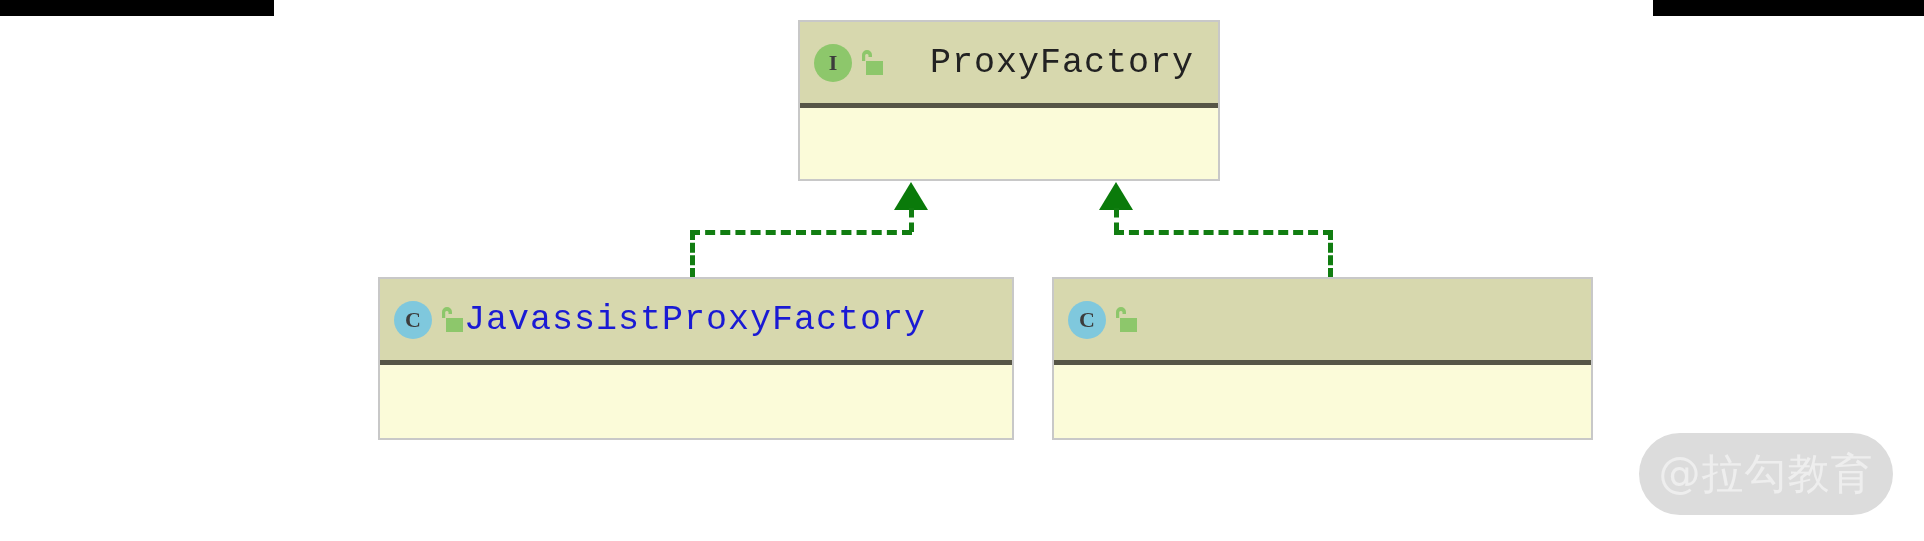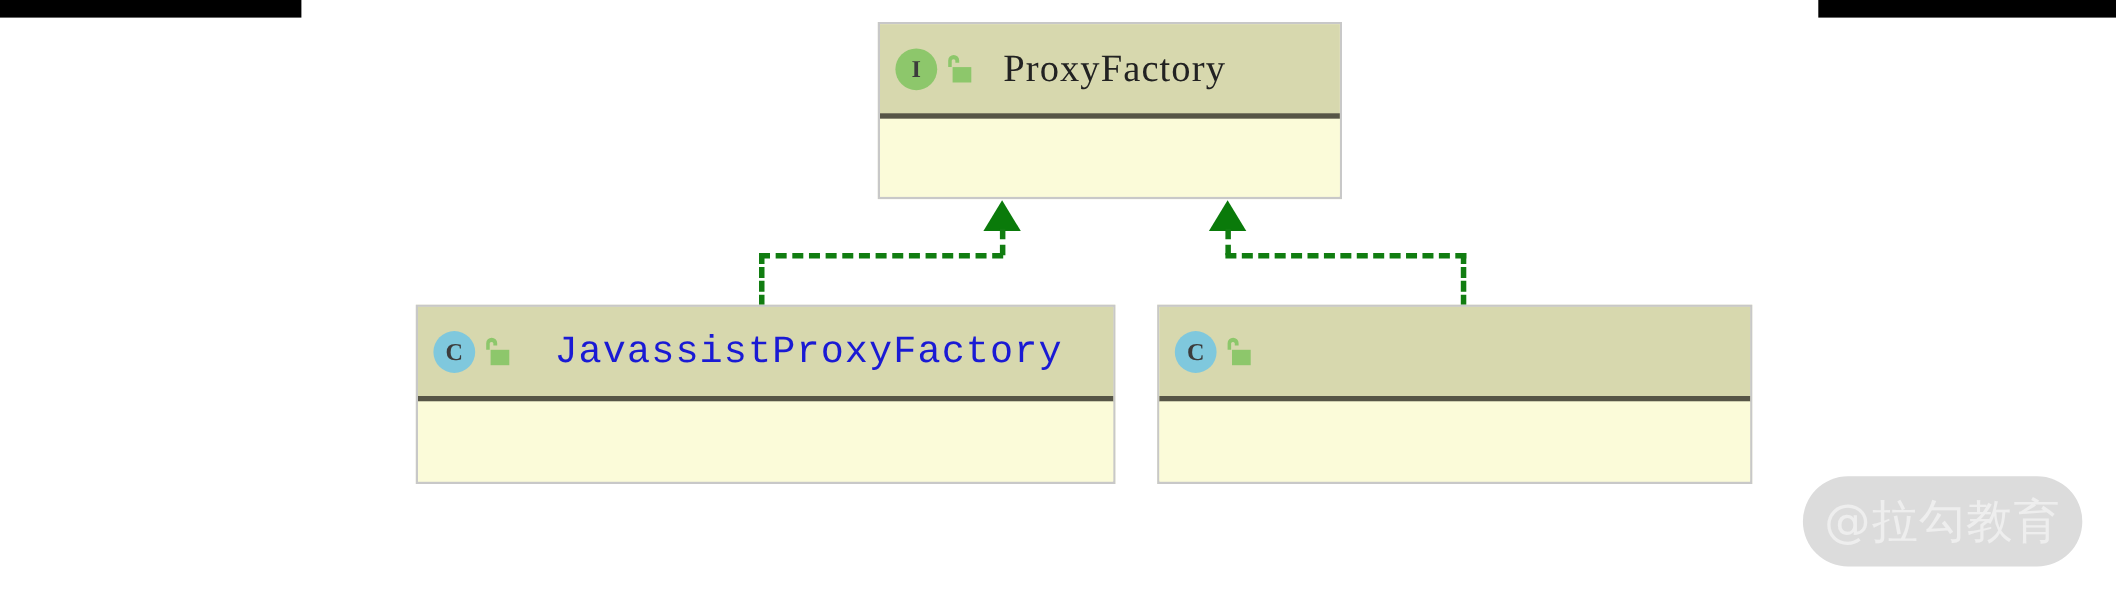--- a/index.html
+++ b/index.html
@@ -78,22 +78,22 @@
     display: block;
   }
 
   
   .node-title {
     font-family: "Liberation Mono", monospace;
     font-size: 35px;
     letter-spacing: 1px;
     white-space: nowrap;
   }
-  .node-title.iface-title { color: #222222; margin-left: 28px; font-family: Liberation Serif, serif; }
-  .node-title.klass-title { color: #1a1ad4; margin-left: 40px; }
+  .node-title.iface-title { color: #222222; margin-left: 46px; }
+  .node-title.klass-title { color: #1a1ad4; }
 
   
   .conn {
     position: absolute;
     pointer-events: none;
   }
   .conn-h {
     border-top: 5px dashed #117d11;
     height: 0;
   }

